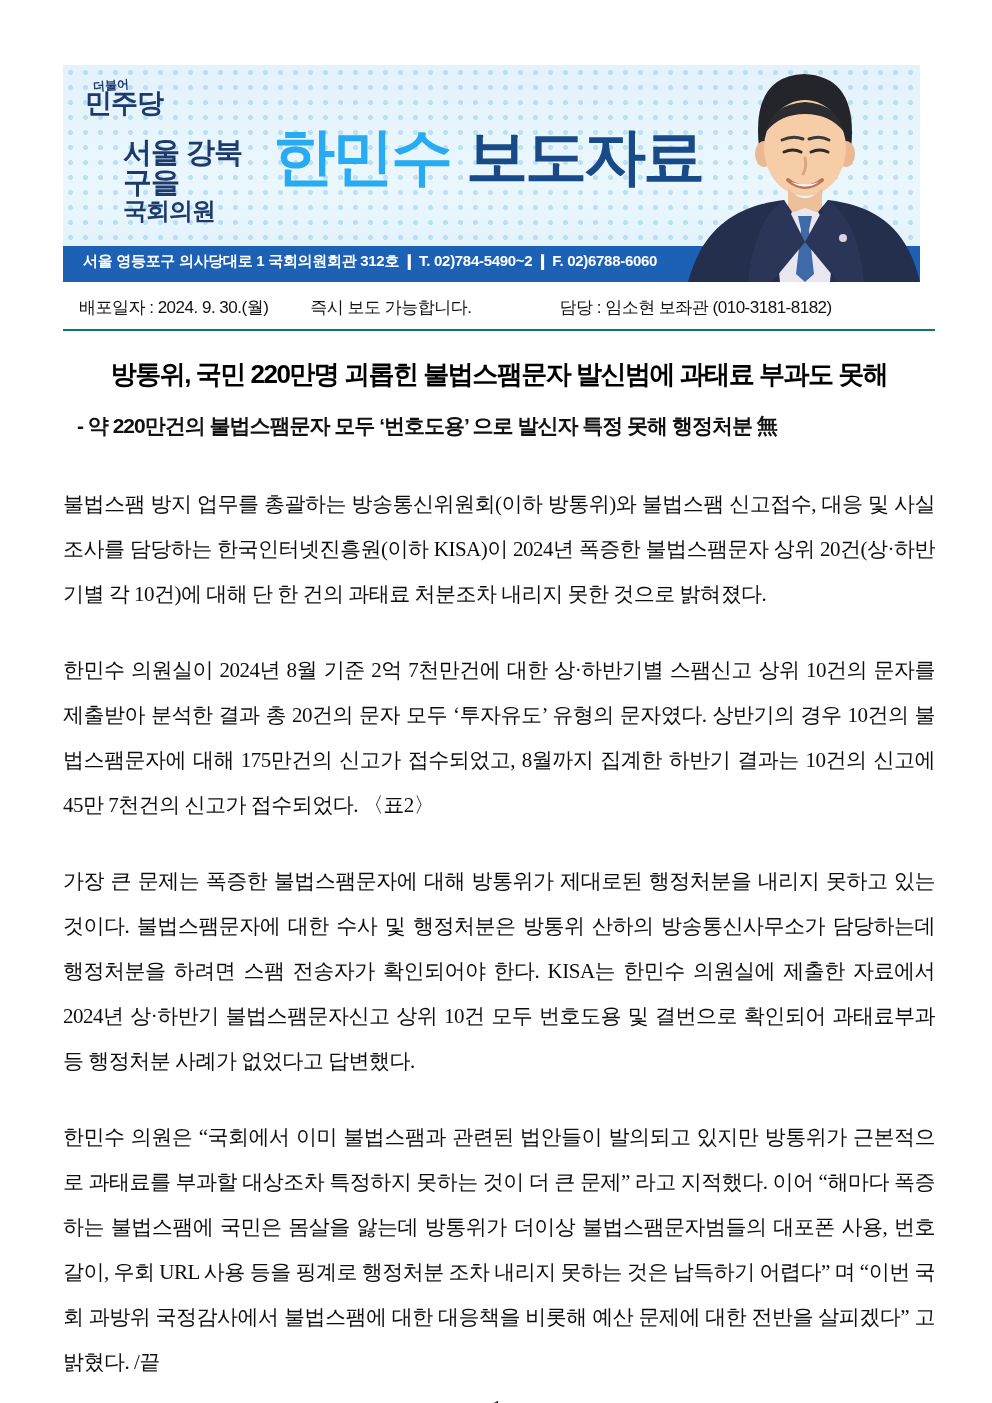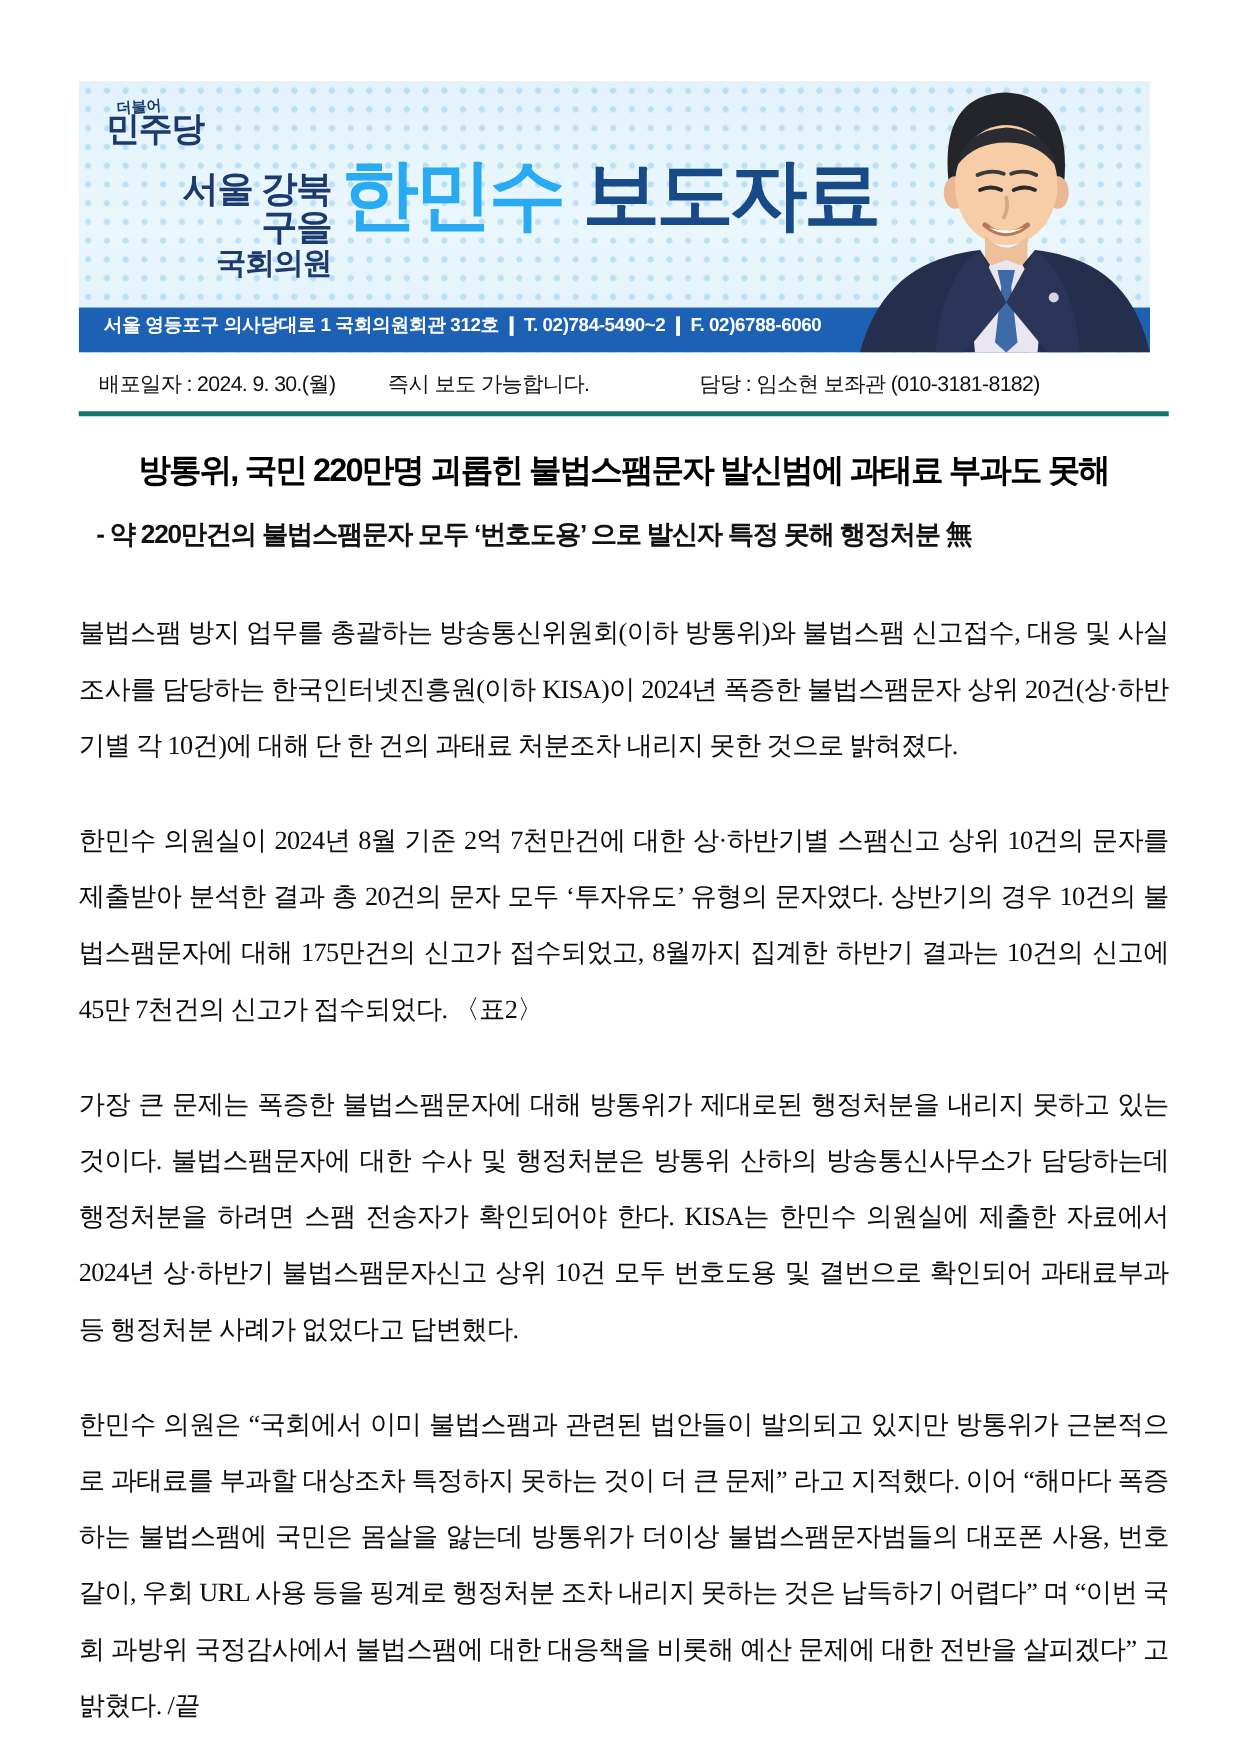--- a/index.html
+++ b/index.html
@@ -26,21 +26,21 @@
   .party-logo {
     position: absolute; top: 13px; left: 22px;
     color: #1c3a6d; line-height: 1;
     text-align: left;
   }
   .party-logo .small { display:block; font-size: 12px; font-weight: 700; transform: rotate(-4deg); margin-left: 8px; }
   .party-logo .main  { display:block; font-size: 27px; font-weight: 900; letter-spacing: -1px; }
 
   .district {
     position: absolute; left: 60px; top: 72px;
-    width: 142px; text-align: right;
+    width: 142px; 
     color: #1c3a6d; font-weight: 900; line-height: 1.05;
     letter-spacing: -1px;
   }
   .district .l1 { font-size: 29px; }
   .district .l2 { font-size: 24px; }
 
   .name-title {
     position: absolute; left: 210px; top: 61px;
     white-space: nowrap; line-height: 1;
     font-weight: 900; font-size: 62px; letter-spacing: -3px;
@@ -58,21 +58,21 @@
   }
   .photo {
     position: absolute; right: 0; bottom: 0;
     width: 232px; height: 212px; z-index: 2;
   }
 
   
   .meta {
     display: flex; align-items: flex-end;
     padding: 14px 14px 10px 16px;
-    border-bottom: 4px solid #0f766e;
+    border-bottom: 2px solid #0f766e;
     font-size: 17px; font-weight: 500; letter-spacing: -0.5px;
     width: 872px;
   }
   .meta .note { margin-left: 42px; }
   .meta .person { margin-left: 88px; }
 
   
   .headline {
     margin-top: 26px;
     text-align: center;

